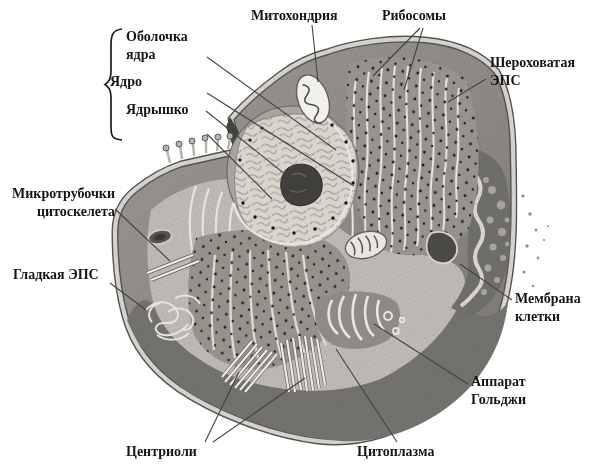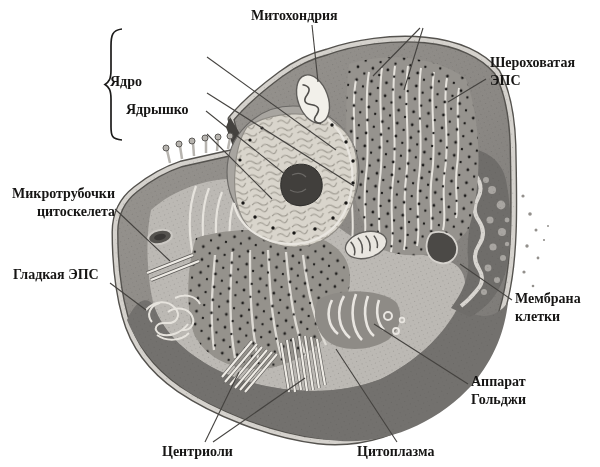--- a/index.html
+++ b/index.html
@@ -289,23 +289,25 @@
     <line x1="397" y1="442" x2="336" y2="349"></line>
     <line x1="468" y1="384" x2="374" y2="324"></line>
     <line x1="512" y1="300" x2="460" y2="264"></line>
   </g>
 
   <path d="M122,29 C112,30 111,36 111,46 L111,70 C111,79 109,82 105,84.5 C109,87 111,90 111,99
        L111,127 C111,136 112,139 122,140" fill="none" stroke="#1d1c1b" stroke-width="1.7"></path>
 </svg>
 
 <div class="lbl" style="left:251px;top:7px;">Митохондрия</div>
+<div class="lbl" style="left:382px;top:7px;">Рибосомы</div>
 <div class="lbl" style="left:490px;top:54px;width:110px;">Шероховатая ЭПС</div>
 <div class="lbl" style="left:62px;top:73px;margin-left:48px;">Ядро</div>
+<div class="lbl" style="left:126px;top:28px;width:84px;">Оболочка ядра</div>
 <div class="lbl" style="left:126px;top:101px;">Ядрышко</div>
 <div class="lbl r" style="left:0px;top:185px;width:115px;">Микротрубочки цитоскелета</div>
 <div class="lbl" style="left:13px;top:266px;">Гладкая ЭПС</div>
-<div class="lbl" style="left:126px;top:443px;margin-left:36px;">Центриоли</div>
+<div class="lbl" style="left:126px;top:443px;">Центриоли</div>
 <div class="lbl" style="left:357px;top:443px;">Цитоплазма</div>
 <div class="lbl" style="left:471px;top:373px;width:75px;">Аппарат Гольджи</div>
 <div class="lbl" style="left:515px;top:290px;width:92px;">Мембрана клетки</div>
 
 </div>
 
 </body></html>

